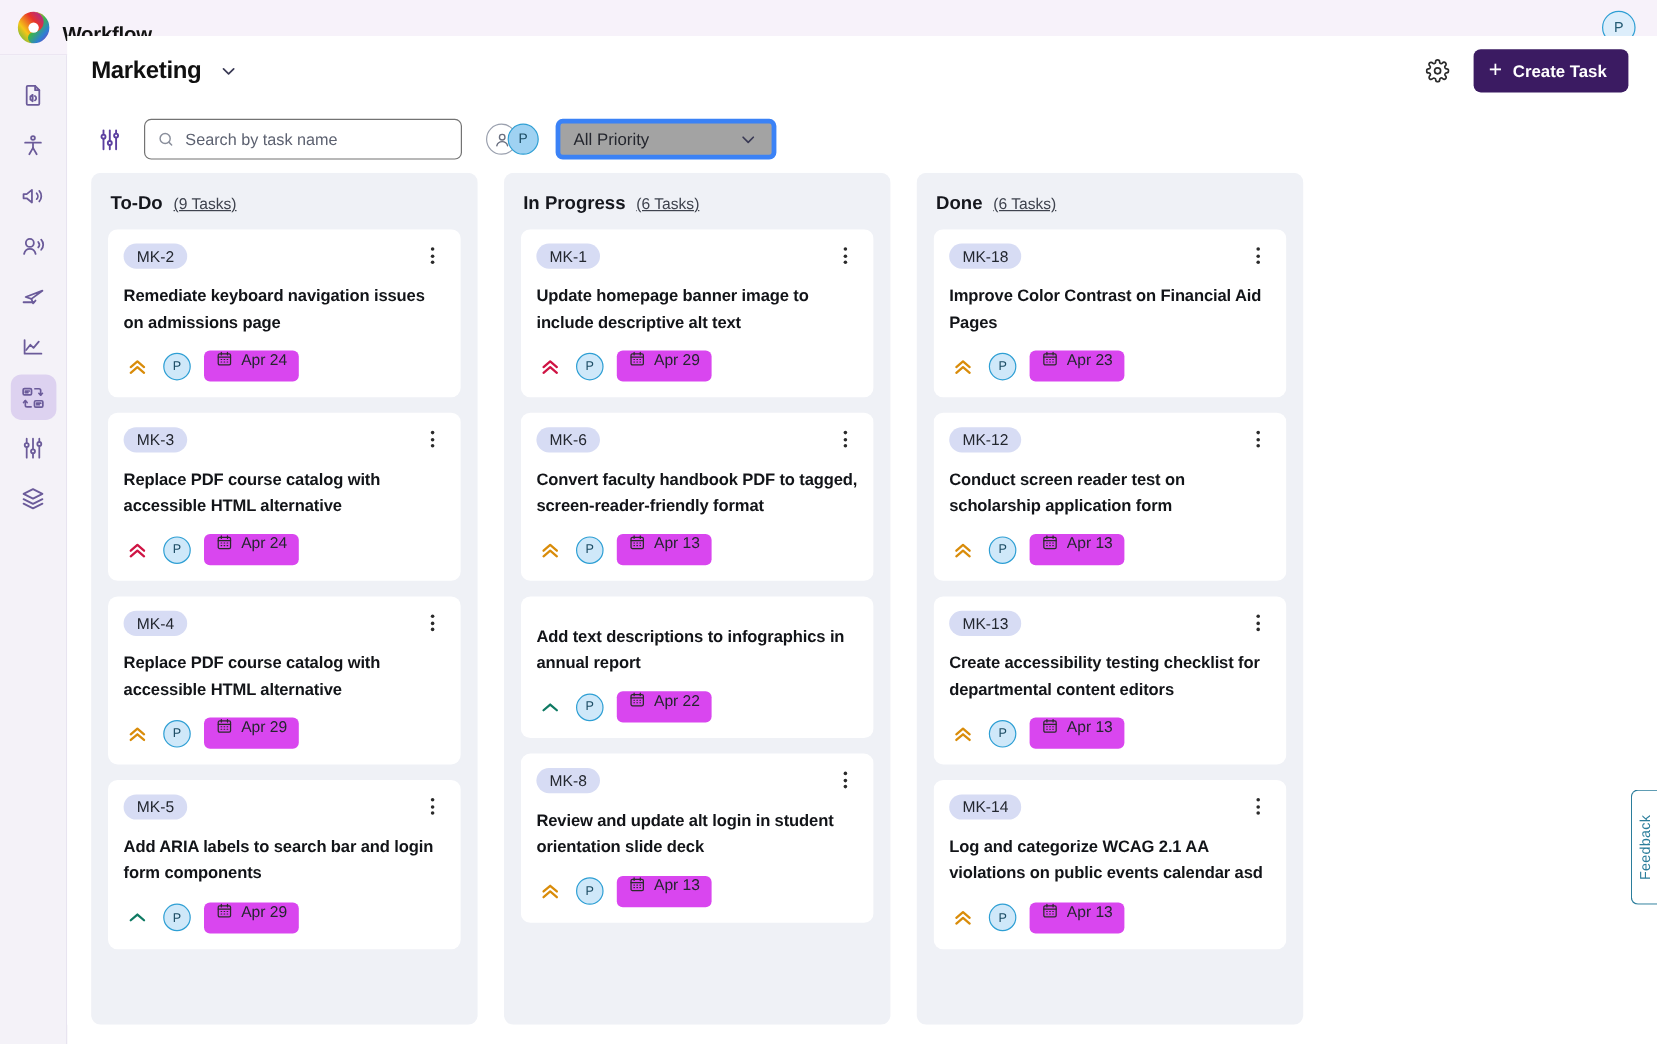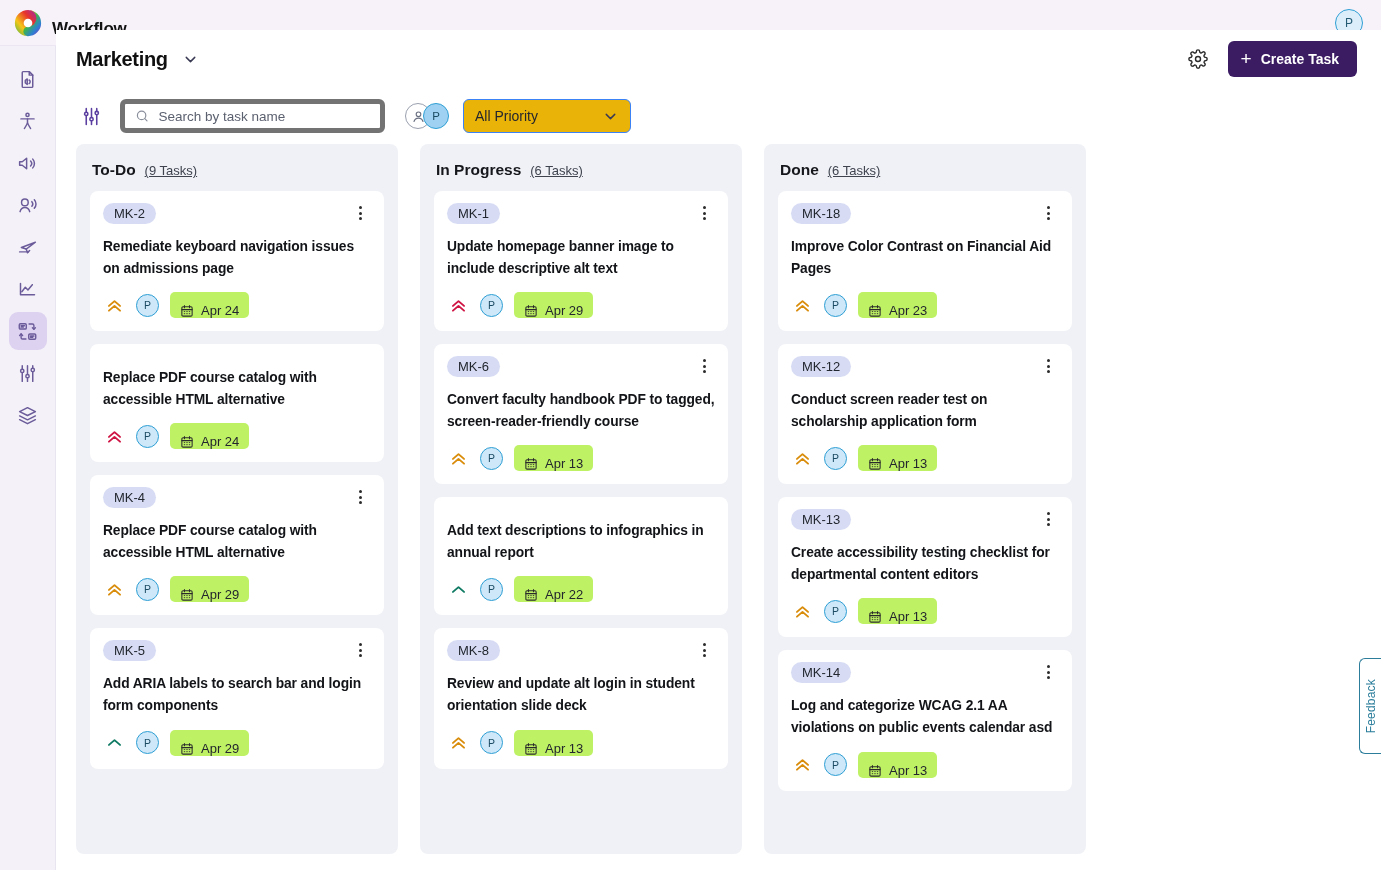--- a/index.html
+++ b/index.html
@@ -80,44 +80,44 @@
   
   .toolbar {
     height: 56px; display: flex; align-items: center;
     padding: 0 20px; gap: 14px; flex: none;
   }
   .filter-icon-btn {
     width: 30px; height: 30px; display: flex; align-items: center; justify-content: center;
     color: #5b3fa0; background: none; border: none; cursor: pointer;
   }
   .search-box {
-    width: 265px; height: 34px; border: 5px solid #737373; border-radius: 6px;
+    width: 265px; height: 34px; border: 1px solid #737373; border-radius: 6px;
     display: flex; align-items: center; padding: 0 10px; gap: 9px; background: #fff;
   }
   .search-box input {
     border: none; outline: none; font-size: 13.5px; color: #30333d;
     width: 100%; background: transparent; font-family: "Liberation Sans", sans-serif;
   }
   .search-box input::placeholder { color: #5c6170; }
   .assignee-group { display: flex; align-items: center; margin-left: 6px; }
   .assignee-blank {
     width: 26px; height: 26px; border-radius: 50%;
     border: 1.5px solid #9aa0ae; background: #fff;
     display: flex; align-items: center; justify-content: center; color: #6a7080;
   }
   .assignee-p {
     width: 26px; height: 26px; border-radius: 50%; margin-left: -8px;
     border: 1.5px solid #2e9fd4; background: #9fd2f2;
     display: flex; align-items: center; justify-content: center;
     font-size: 11.5px; color: #1b4b63;
   }
   .priority-select {
-    width: 168px; height: 34px; border: 1px solid #3b82f6; border-radius: 6px;
+    width: 184px; height: 34px; border: 4px solid #3b82f6; border-radius: 6px;
     display: flex; align-items: center; padding: 0 11px;
-    font-size: 14px; color: #24262e; background: #eab308; cursor: pointer;
+    font-size: 14px; color: #24262e; background: #a3a3a3; cursor: pointer;
   }
   .priority-select .caret { margin-left: auto; color: #3a3a55; display: flex; }
 
   
   .board {
     flex: 1; display: flex; gap: 22px; padding: 0 20px 0 20px;
     overflow: hidden;
   }
   .column {
     width: 322px; flex: none; background: #eff1f6;
@@ -158,22 +158,22 @@
   }
   .card-meta { display: flex; align-items: center; gap: 11px; }
   .prio { display: flex; align-items: center; justify-content: center; width: 22px; height: 20px; }
   .assignee-sm {
     width: 23px; height: 23px; border-radius: 50%;
     border: 1.4px solid #2e9fd4; background: #cfe8f9;
     display: flex; align-items: center; justify-content: center;
     font-size: 10.5px; color: #1b4b63;
   }
   .date-chip {
-    background: #bef264; border-radius: 5px; height: 26px;
-    display: flex; align-items: flex-end; gap: 7px; padding: 0 10px;
+    background: #d946ef; border-radius: 5px; height: 26px;
+    display: flex; align-items: flex-start; gap: 7px; padding: 0 10px;
     font-size: 13px; color: #24262e;
   }
 
   
   .feedback-tab {
     position: absolute; right: 0; top: 658px;
     width: 22px; height: 96px;
     border: 1.6px solid #2b7d9b; border-right: none;
     border-radius: 6px 0 0 6px;
     background: #fff;
@@ -387,20 +387,28 @@
                   <rect x="3.2" y="4.8" width="17.6" height="16" rx="2"></rect>
                   <path d="M3.2 9.6h17.6"></path>
                   <path d="M7.6 2.8v3.6M16.4 2.8v3.6"></path>
                   <path d="M7.2 13h1M11.5 13h1M15.8 13h1M7.2 16.6h1M11.5 16.6h1M15.8 16.6h1" stroke-width="1.5"></path>
                 </svg>
                 <span>Apr 24</span>
               </span>
             </div>
           </div>
           <div class="card">
+            <div class="card-top">
+              <span class="ticket-pill">MK-3</span>
+              <span class="kebab">
+                <i></i>
+                <i></i>
+                <i></i>
+              </span>
+            </div>
             <div class="card-title">Replace PDF course catalog with accessible HTML alternative</div>
             <div class="card-meta">
               <span class="prio">
                 <svg width="19" height="19" viewBox="0 0 24 24" fill="none" stroke="#cf1444" stroke-width="2.4" stroke-linecap="round" stroke-linejoin="round">
                   <path d="M5 12.5l7-6 7 6"></path>
                   <path d="M5 18.5l7-6 7 6"></path>
                 </svg>
               </span>
               <span class="assignee-sm">P</span>
               <span class="date-chip">
@@ -510,21 +518,21 @@
           </div>
           <div class="card">
             <div class="card-top">
               <span class="ticket-pill">MK-6</span>
               <span class="kebab">
                 <i></i>
                 <i></i>
                 <i></i>
               </span>
             </div>
-            <div class="card-title">Convert faculty handbook PDF to tagged, screen-reader-friendly course</div>
+            <div class="card-title">Convert faculty handbook PDF to tagged, screen-reader-friendly format</div>
             <div class="card-meta">
               <span class="prio">
                 <svg width="19" height="19" viewBox="0 0 24 24" fill="none" stroke="#d98c0a" stroke-width="2.4" stroke-linecap="round" stroke-linejoin="round">
                   <path d="M5 12.5l7-6 7 6"></path>
                   <path d="M5 18.5l7-6 7 6"></path>
                 </svg>
               </span>
               <span class="assignee-sm">P</span>
               <span class="date-chip">
                 <svg width="14" height="14" viewBox="0 0 24 24" fill="none" stroke="#2b2b2b" stroke-width="1.8" stroke-linecap="round">

